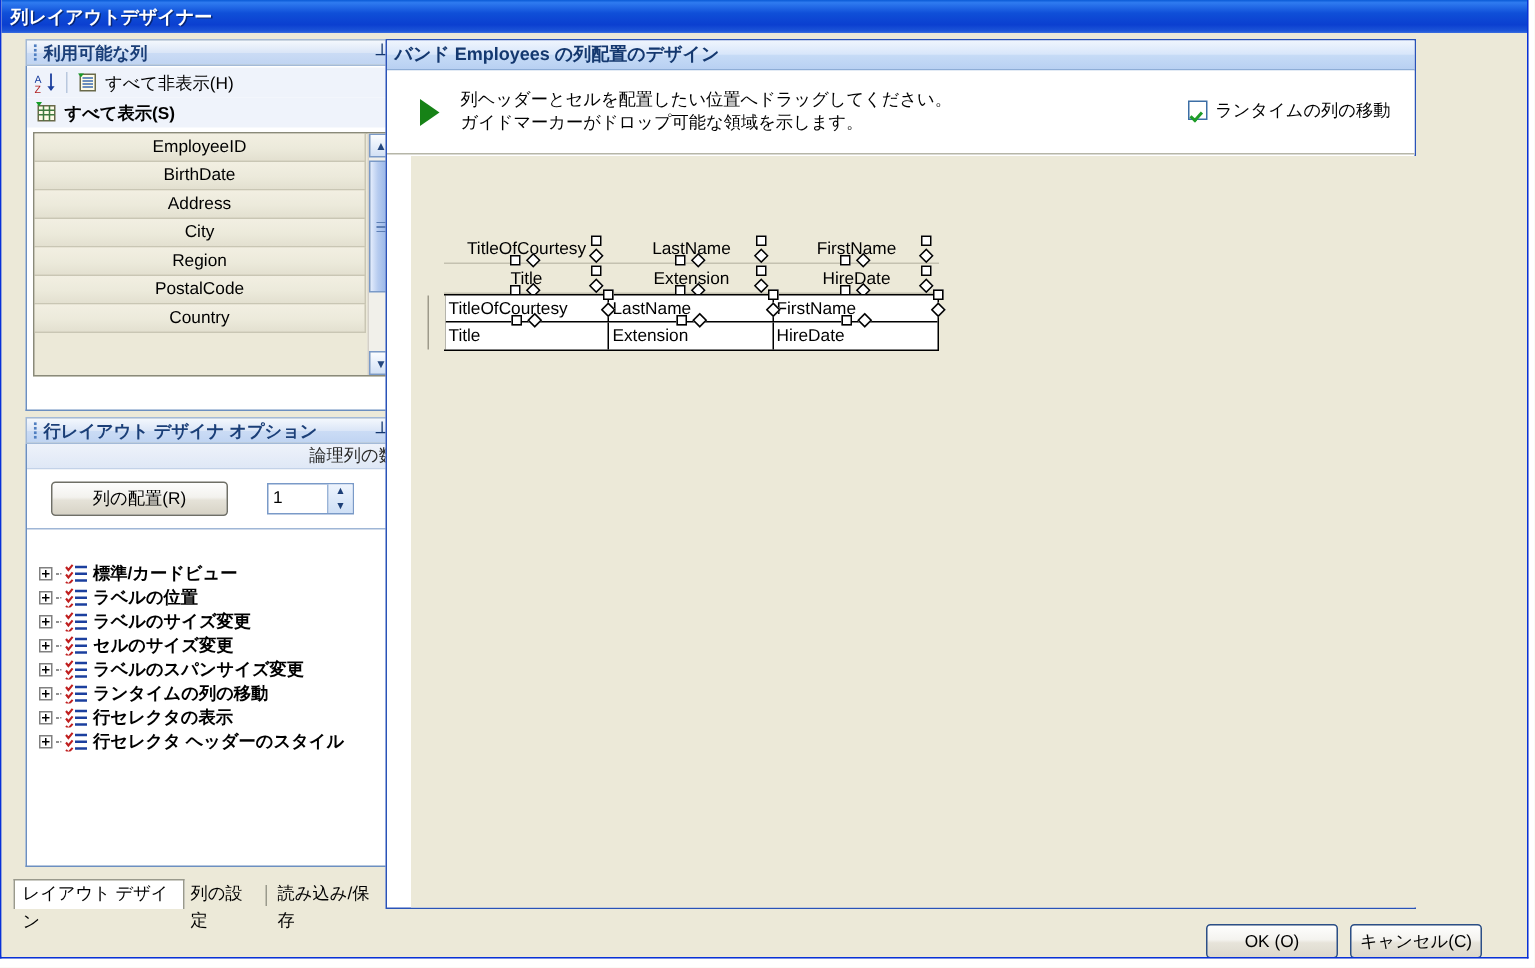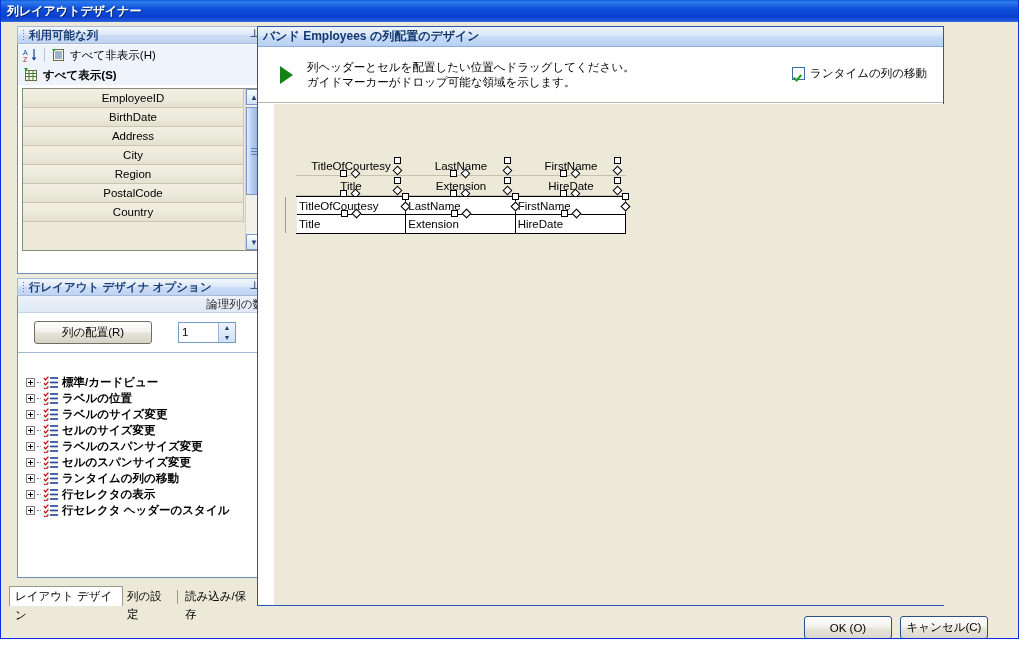--- a/index.html
+++ b/index.html
@@ -497,33 +497,20 @@
                   <span class="dotline"></span>
                   <span class="propicon"><svg width="16" height="13" viewBox="0 0 16 13">
                       <path d="M1 2 L2.6 4 L5.4 0.6" stroke="#c02020" stroke-width="1.4" fill="none"></path>
                       <path d="M1 7 L2.6 9 L5.4 5.6" stroke="#c02020" stroke-width="1.4" fill="none"></path>
                       <path d="M1 12 L2.6 13.6 L5.4 10.6" stroke="#c02020" stroke-width="1.4" fill="none"></path>
                       <line x1="7" y1="2" x2="15" y2="2" stroke="#1b3f9e" stroke-width="1.6"></line>
                       <line x1="7" y1="6.5" x2="15" y2="6.5" stroke="#1b3f9e" stroke-width="1.6"></line>
                       <line x1="7" y1="11" x2="15" y2="11" stroke="#1b3f9e" stroke-width="1.6"></line>
                     </svg></span>
                   <span class="treelabel">ラベルのスパンサイズ変更</span>
-                </div>
-                <div class="treeitem">
-                  <span class="plusbox"></span>
-                  <span class="dotline"></span>
-                  <span class="propicon"><svg width="16" height="13" viewBox="0 0 16 13">
-                      <path d="M1 2 L2.6 4 L5.4 0.6" stroke="#c02020" stroke-width="1.4" fill="none"></path>
-                      <path d="M1 7 L2.6 9 L5.4 5.6" stroke="#c02020" stroke-width="1.4" fill="none"></path>
-                      <path d="M1 12 L2.6 13.6 L5.4 10.6" stroke="#c02020" stroke-width="1.4" fill="none"></path>
-                      <line x1="7" y1="2" x2="15" y2="2" stroke="#1b3f9e" stroke-width="1.6"></line>
-                      <line x1="7" y1="6.5" x2="15" y2="6.5" stroke="#1b3f9e" stroke-width="1.6"></line>
-                      <line x1="7" y1="11" x2="15" y2="11" stroke="#1b3f9e" stroke-width="1.6"></line>
-                    </svg></span>
-                  <span class="treelabel">セルのスパンサイズ変更</span>
                 </div>
                 <div class="treeitem">
                   <span class="plusbox"></span>
                   <span class="dotline"></span>
                   <span class="propicon"><svg width="16" height="13" viewBox="0 0 16 13">
                       <path d="M1 2 L2.6 4 L5.4 0.6" stroke="#c02020" stroke-width="1.4" fill="none"></path>
                       <path d="M1 7 L2.6 9 L5.4 5.6" stroke="#c02020" stroke-width="1.4" fill="none"></path>
                       <path d="M1 12 L2.6 13.6 L5.4 10.6" stroke="#c02020" stroke-width="1.4" fill="none"></path>
                       <line x1="7" y1="2" x2="15" y2="2" stroke="#1b3f9e" stroke-width="1.6"></line>
                       <line x1="7" y1="6.5" x2="15" y2="6.5" stroke="#1b3f9e" stroke-width="1.6"></line>

